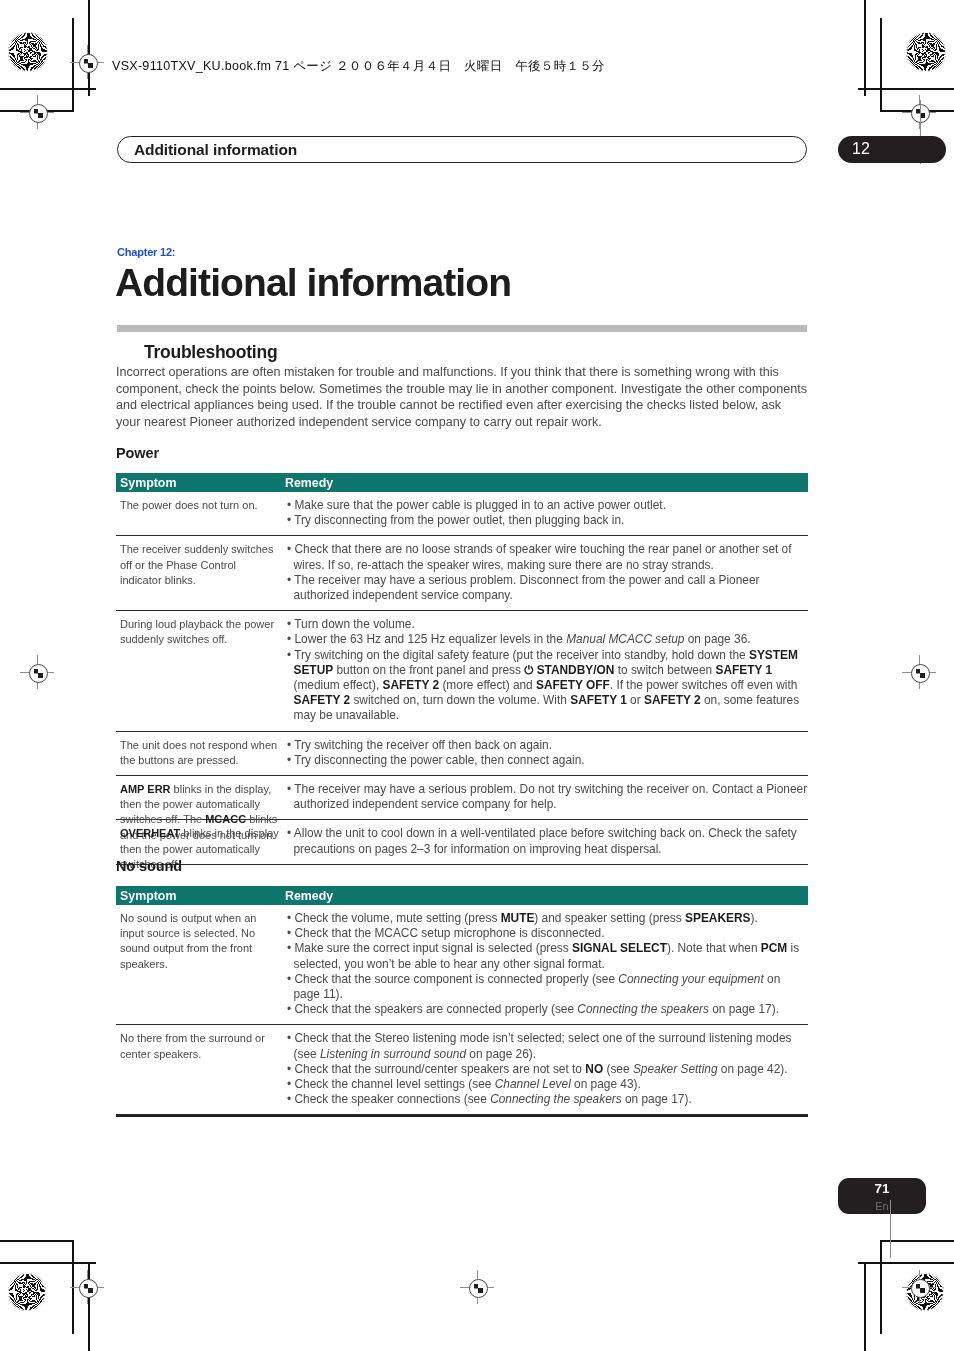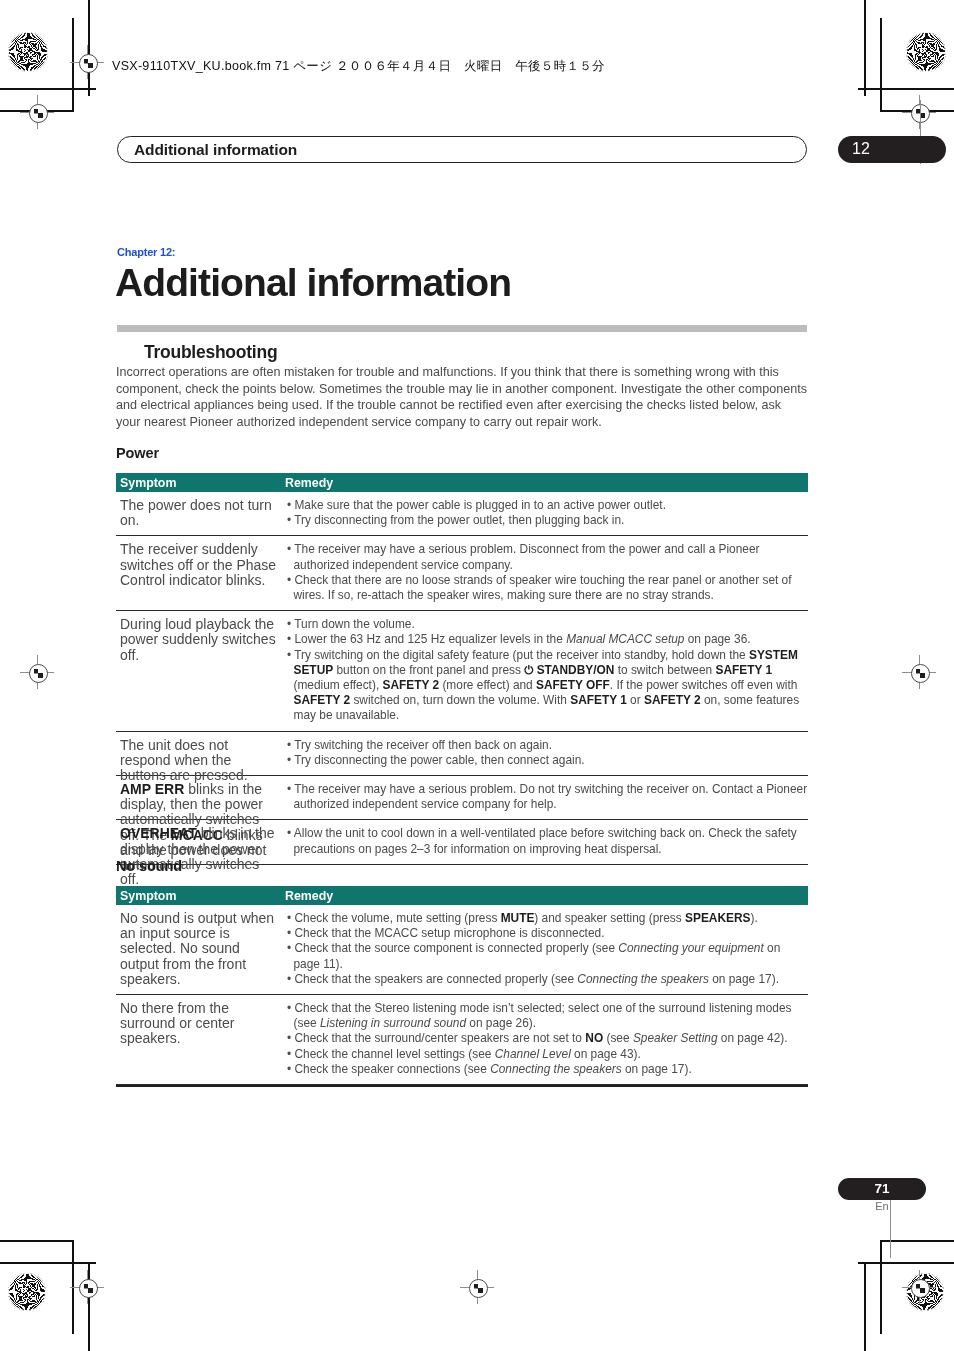--- a/index.html
+++ b/index.html
@@ -92,36 +92,36 @@
   }
   .tbl .thead .c1{position:absolute;left:4px;top:3px;font-size:12.4px;font-weight:bold;}
   .tbl .thead .c2{position:absolute;left:169px;top:3px;font-size:12.4px;font-weight:bold;}
   .tbl .row{
     position:relative;border-bottom:1.2px solid #2a2a2a;
     padding:6px 0 7px 0;min-height:10px;
   }
   .tbl .row:first-of-type{border-top:none;}
   .tbl .row .sym{
     position:absolute;left:4px;top:6px;width:160px;
-    font-size:14px;line-height:15.2px;color:#4b4b4b;
+    font-size:11px;line-height:15.2px;color:#4b4b4b;
   }
   .tbl .row .rem{
     margin-left:171px;width:521px;
     font-size:11.9px;line-height:15.2px;color:#4b4b4b;
   }
   .tbl .row .rem p{margin:0;}
   .tbl .row .rem .bul{text-indent:-6.5px;padding-left:6.5px;}
   .tbl .lastline{height:0;border-bottom:2.4px solid #231f20;}
   b{color:#1d1d1d;font-weight:bold;}
   i{font-style:italic;}
   .pwr{font-family:"DejaVu Sans",sans-serif;font-weight:bold;font-size:11.5px;color:#1d1d1d;}
 
   
   .pagebadge{
-    position:absolute;left:838px;top:1178px;width:88px;height:22px;background:#231f20;border-radius:11px;
+    position:absolute;left:838px;top:1178px;width:88px;height:36px;background:#231f20;border-radius:11px;
   }
   .pagebadge span{position:absolute;left:0;right:0;top:3px;text-align:center;color:#fff;font-size:13.5px;font-weight:bold;}
   .lang{position:absolute;left:838px;top:1200px;width:88px;text-align:center;font-size:11px;color:#6d6d6d;}
   .foottick{position:absolute;left:890px;top:1200px;width:1px;height:58px;background:#8d8d8d;}
 </style>
 </head>
 <body>
 
 <div class="page">
 
@@ -265,22 +265,22 @@
         <div class="row">
           <div class="sym">The power does not turn on.</div>
           <div class="rem">
             <p class="bul">• Make sure that the power cable is plugged in to an active power outlet.</p>
             <p class="bul">• Try disconnecting from the power outlet, then plugging back in.</p>
           </div>
         </div>
         <div class="row">
           <div class="sym">The receiver suddenly switches off or the Phase Control indicator blinks.</div>
           <div class="rem">
+            <p class="bul">• Check that there are no loose strands of speaker wire touching the rear panel or another set of wires. If so, re-attach the speaker wires, making sure there are no stray strands.</p>
             <p class="bul">• The receiver may have a serious problem. Disconnect from the power and call a Pioneer authorized independent service company.</p>
-            <p class="bul">• Check that there are no loose strands of speaker wire touching the rear panel or another set of wires. If so, re-attach the speaker wires, making sure there are no stray strands.</p>
           </div>
         </div>
         <div class="row">
           <div class="sym">During loud playback the power suddenly switches off.</div>
           <div class="rem">
             <p class="bul">• Turn down the volume.</p>
             <p class="bul">• Lower the 63 Hz and 125 Hz equalizer levels in the <i>Manual MCACC setup</i> on page 36.</p>
             <p class="bul">• Try switching on the digital safety feature (put the receiver into standby, hold down the <b>SYSTEM SETUP</b> button on the front panel and press <span class="pwr">⏻</span> <b>STANDBY/ON</b> to switch between <b>SAFETY 1</b> (medium effect), <b>SAFETY 2</b> (more effect) and <b>SAFETY OFF</b>. If the power switches off even with <b>SAFETY 2</b> switched on, turn down the volume. With <b>SAFETY 1</b> or <b>SAFETY 2</b> on, some features may be unavailable.</p>
           </div>
         </div>
@@ -312,20 +312,21 @@
     <div class="thead">
       <div class="c1">Symptom</div>
       <div class="c2">Remedy</div>
     </div>
     <div class="rows">
         <div class="row">
           <div class="sym">No sound is output when an input source is selected. No sound output from the front speakers.</div>
           <div class="rem">
             <p class="bul">• Check the volume, mute setting (press <b>MUTE</b>) and speaker setting (press <b>SPEAKERS</b>).</p>
             <p class="bul">• Check that the MCACC setup microphone is disconnected.</p>
+            <p class="bul">• Make sure the correct input signal is selected (press <b>SIGNAL SELECT</b>). Note that when <b>PCM</b> is selected, you won’t be able to hear any other signal format.</p>
             <p class="bul">• Check that the source component is connected properly (see <i>Connecting your equipment</i> on page 11).</p>
             <p class="bul">• Check that the speakers are connected properly (see <i>Connecting the speakers</i> on page 17).</p>
           </div>
         </div>
         <div class="row">
           <div class="sym">No there from the surround or center speakers.</div>
           <div class="rem">
             <p class="bul">• Check that the Stereo listening mode isn’t selected; select one of the surround listening modes (see <i>Listening in surround sound</i> on page 26).</p>
             <p class="bul">• Check that the surround/center speakers are not set to <b>NO</b> (see <i>Speaker Setting</i> on page 42).</p>
             <p class="bul">• Check the channel level settings (see <i>Channel Level</i> on page 43).</p>

